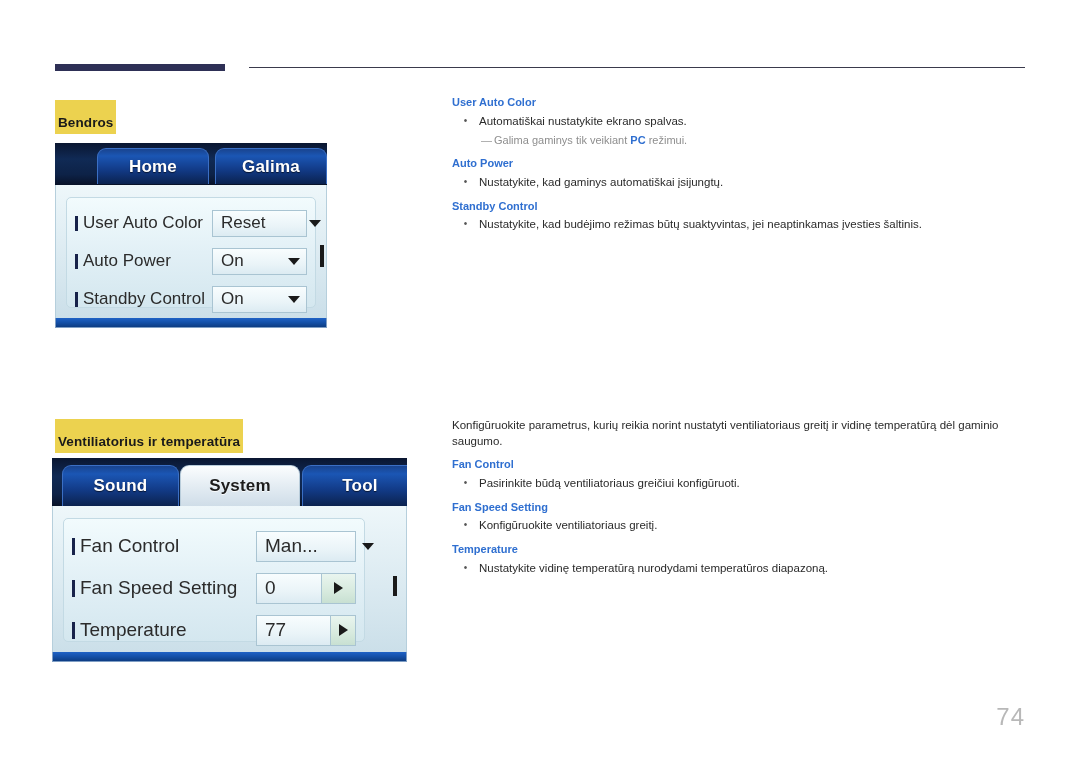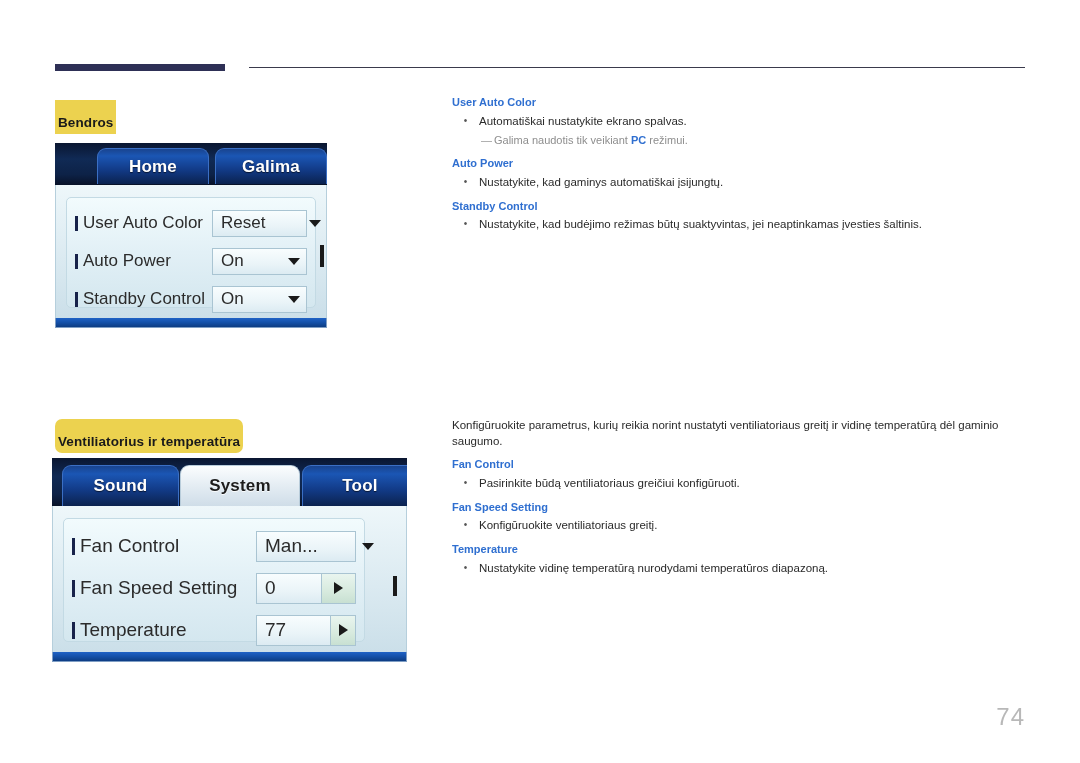--- a/index.html
+++ b/index.html
@@ -47,21 +47,21 @@
     font-size: 13.5px;
     font-weight: bold;
     color: #1a1a1a;
     background: #ecd24f;
     padding: 16px 3px 3px 3px;
     letter-spacing: 0.1px;
     white-space: nowrap;
     line-height: 1.1;
   }
   #heading-bendros { left: 55px; top: 100px; }
-  #heading-ventiliatorius { left: 55px; top: 419px; border-radius: 7px; }
+  #heading-ventiliatorius { left: 55px; top: 419px; }
 
   
   .osd {
     position: absolute;
     box-sizing: border-box;
   }
   .osd-tabs {
     position: relative;
     height: 42px;
     background: linear-gradient(180deg, #0a1630 0%, #102a55 38%, #0d2247 75%, #081228 100%);
@@ -336,21 +336,21 @@
 
 <div class="text-col" id="text-general">
 
   <div class="kw">User Auto Color</div>
   <div class="bullet-line">
     <span class="dot">•</span>
     <span class="txt">Automatiškai nustatykite ekrano spalvas.</span>
   </div>
   <div class="note-line">
     <span class="dash">—</span>
-    <span class="txt"><span>Galima naudotis tik veikiant </span><b>PC</b><span> režimui.</span></span>
+    <span class="txt"><span>Galima gaminys tik veikiant </span><b>PC</b><span> režimui.</span></span>
   </div>
 
   <div class="kw spaced">Auto Power</div>
   <div class="bullet-line">
     <span class="dot">•</span>
     <span class="txt">Nustatykite, kad gaminys automatiškai įsijungtų.</span>
   </div>
 
   <div class="kw spaced">Standby Control</div>
   <div class="bullet-line">

